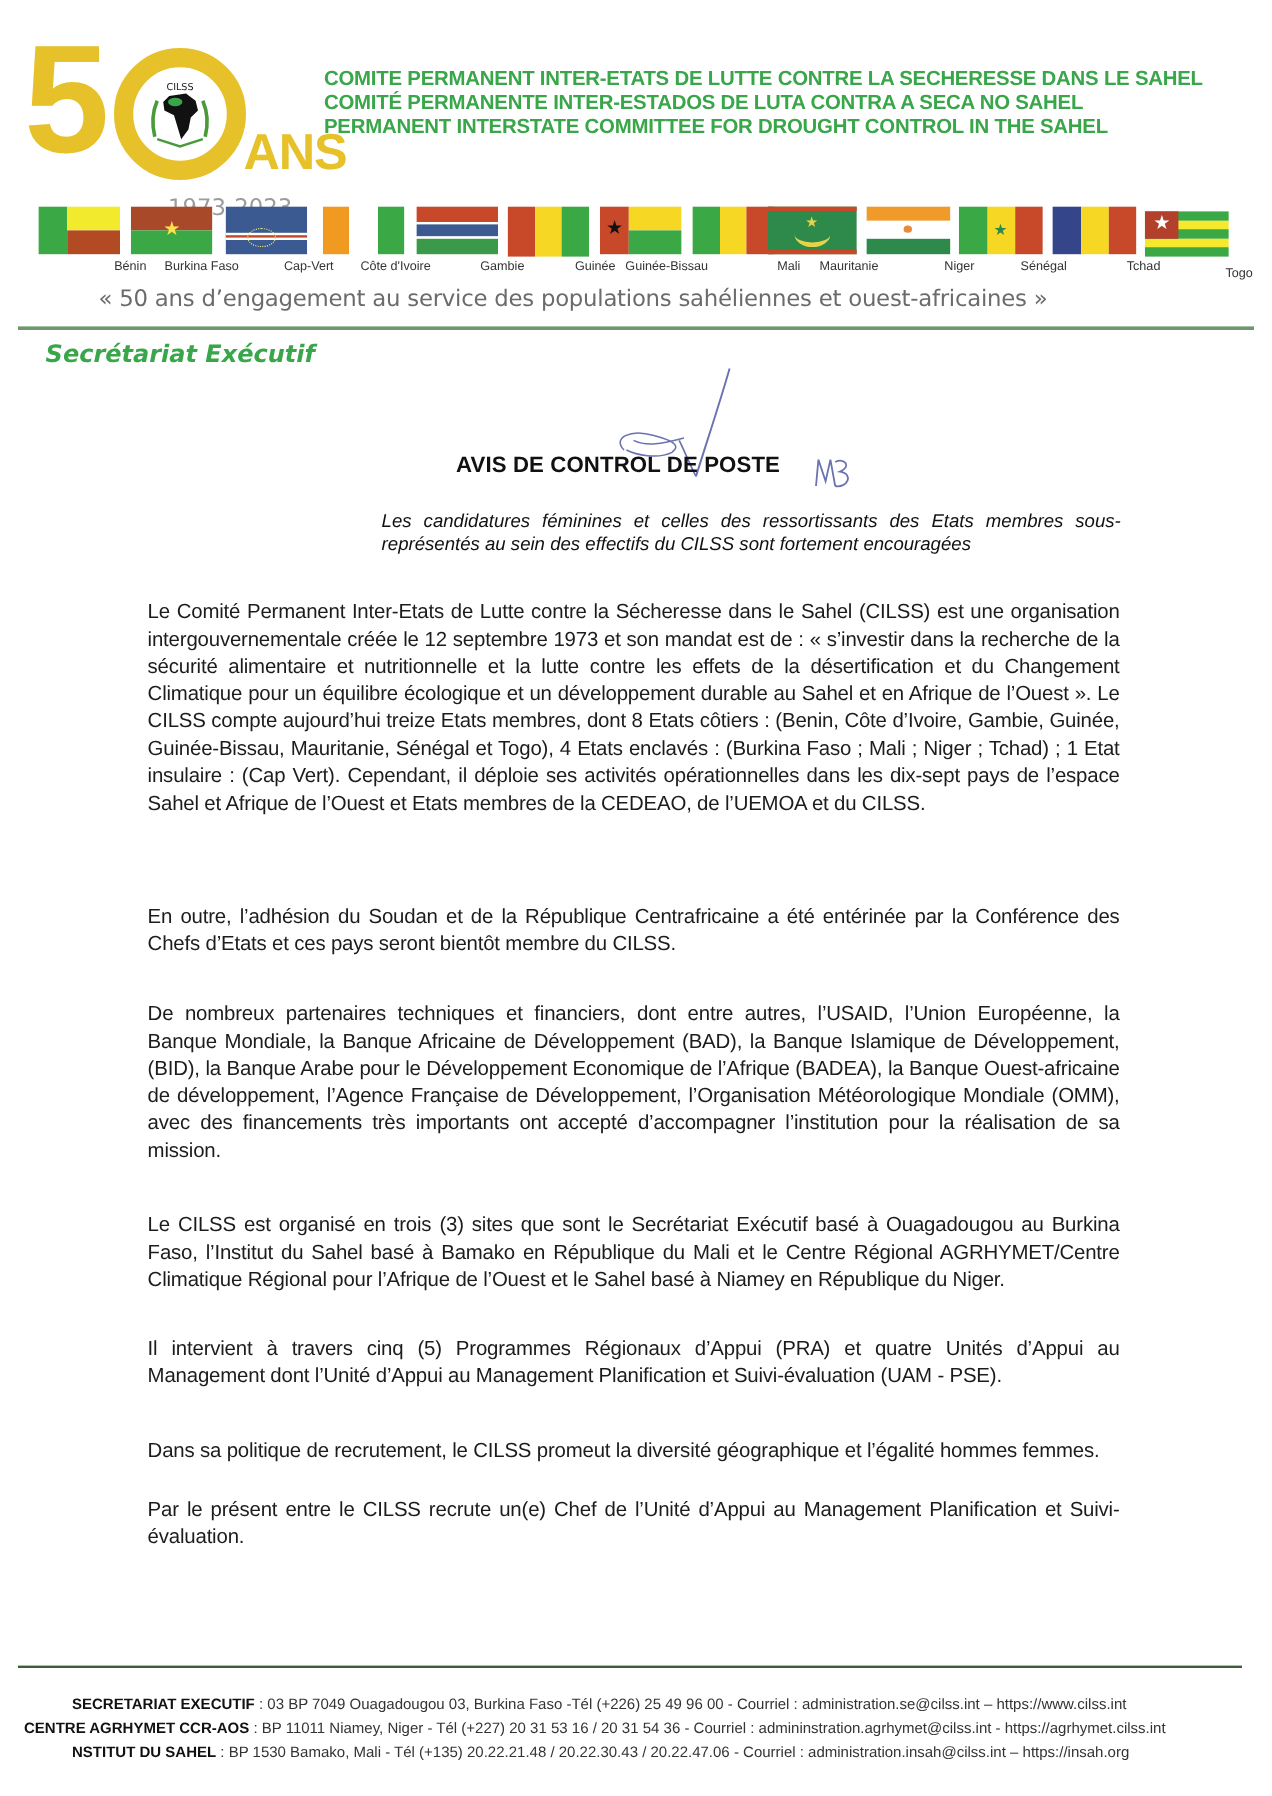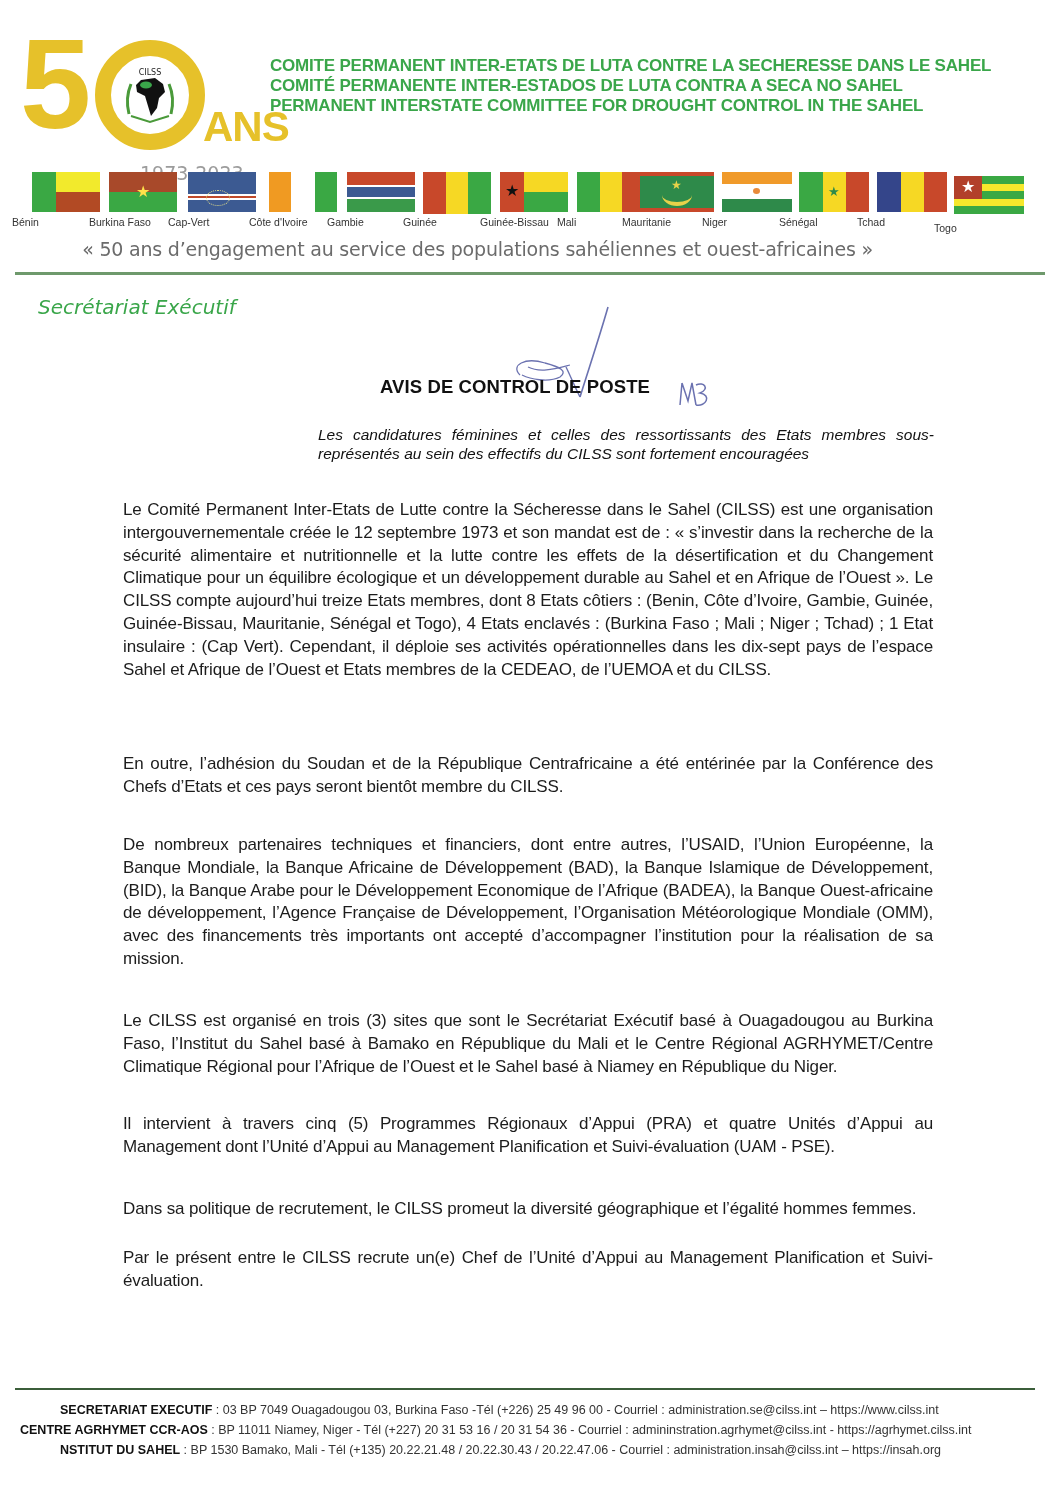--- a/index.html
+++ b/index.html
@@ -14,41 +14,41 @@
   .logo .years { position: absolute; left: 120px; top: 132px; font-family: "DejaVu Sans", sans-serif; font-size: 19px; color: #9c9c9c; letter-spacing: 0px; }
 
   .org-titles { position: absolute; left: 270px; top: 56px; width: 780px; color: #3aa64a; font-weight: bold; font-size: 17px; line-height: 20px; letter-spacing: -0.2px; }
   .org-titles div { white-space: nowrap; }
   .org-titles .arabic { font-weight: normal; font-size: 18px; direction: rtl; text-align: left; unicode-bidi: plaintext; padding-left: 8px; }
 
   
   .flags { position: absolute; left: 32px; top: 172px; width: 990px; height: 62px; }
   .flag { position: absolute; top: 0; }
   .flag .box { position: relative; width: 68px; height: 40px; overflow: hidden; }
-  .flag .lbl { position: absolute; top: 44px; left: -20px; width: 110px; text-align: left; font-size: 10.5px; color: #333; }
+  .flag .lbl { position: absolute; top: 44px; left: -20px; width: 110px; text-align: right; font-size: 10.5px; color: #333; }
   .star { position: absolute; color: #ffe14a; font-size: 16px; line-height: 1; }
 
   .motto { position: absolute; left: 0; width: 955px; top: 238px; text-align: center; font-family: "DejaVu Sans", sans-serif; font-size: 19px; color: #6b6b6b; letter-spacing: -0.2px; }
   .rule-top { position: absolute; left: 15px; top: 272px; width: 1030px; height: 3px; background: #5e8e5c; opacity: 0.9; }
-  .section { position: absolute; left: 38px; top: 283px; font-family: "DejaVu Sans", sans-serif; font-style: italic; font-weight: normal; font-size: 20px; color: #3aa64a; margin-top: 12px; }
+  .section { position: absolute; left: 38px; top: 283px; font-family: "DejaVu Sans", sans-serif; font-style: italic; font-weight: bold; font-size: 20px; color: #3aa64a; }
 
   
   .scribble { position: absolute; left: 500px; top: 305px; width: 230px; height: 110px; pointer-events: none; }
 
   
   .doc-title { position: absolute; left: 380px; top: 376px; font-weight: bold; font-size: 18.5px; color: #111; letter-spacing: 0.1px; }
   .doc-sub { position: absolute; left: 318px; top: 425px; width: 616px; font-style: italic; font-size: 15.5px; line-height: 19px; text-align: justify; text-align-last: left; color: #111; }
 
   
   .para { position: absolute; left: 123px; width: 810px; font-size: 17px; line-height: 22.8px; text-align: justify; color: #1c1c1c; letter-spacing: -0.15px; }
 
   
   .rule-bottom { position: absolute; left: 15px; top: 1388px; width: 1020px; height: 2px; background: #3b5e3a; }
   .footer { position: absolute; left: 0; top: 1400px; width: 1060px; font-size: 12.5px; line-height: 20px; color: #333; }
-  .footer .line { position: absolute; white-space: nowrap; }
+  .footer .line { position: absolute; white-space: nowrap; margin-top: 10px; }
   .footer b { color: #111; font-weight: bold; }
 </style>
 </head>
 <body>
 
 <div class="logo">
   <div class="fifty">5</div>
   <div class="ring"></div>
   <svg class="emblem" viewBox="0 0 62 62">
     <text x="31" y="11" text-anchor="middle" font-size="8" font-family="DejaVu Sans, sans-serif" fill="#222">CILSS</text>
@@ -56,21 +56,21 @@
     <path d="M52 50 Q56 34 50 20" stroke="#4a9a3a" stroke-width="3" fill="none"></path>
     <path d="M22 16 L36 14 L44 20 L46 28 L40 34 L38 44 L32 52 L29 42 L26 32 L18 28 L17 21 Z" fill="#111"></path>
     <ellipse cx="27" cy="21" rx="6" ry="3.5" fill="#3aa64a"></ellipse>
     <path d="M12 52 L31 58 L50 52" stroke="#4a9a3a" stroke-width="2" fill="none"></path>
   </svg>
   <div class="ans">ANS</div>
   <div class="years">1973-2023</div>
 </div>
 
 <div class="org-titles">
-  <div>COMITE PERMANENT INTER-ETATS DE LUTA CONTRE LA SECHERESSE DANS LE SAHEL</div>
+  <div>COMITE PERMANENT INTER-ETATS DE LUTTE CONTRE LA SECHERESSE DANS LE SAHEL</div>
   <div>COMITÉ PERMANENTE INTER-ESTADOS DE LUTA CONTRA A SECA NO SAHEL</div>
   <div>PERMANENT INTERSTATE COMMITTEE FOR DROUGHT CONTROL IN THE SAHEL</div>
 </div>
 
 <div class="flags">
 
   <div class="flag" style="left:0px">
     <div class="box">
       <div style="position:absolute;left:0;top:0;width:24px;height:40px;background:#3aa844"></div>
       <div style="position:absolute;left:24px;top:0;width:44px;height:20px;background:#f2ea2c"></div>

